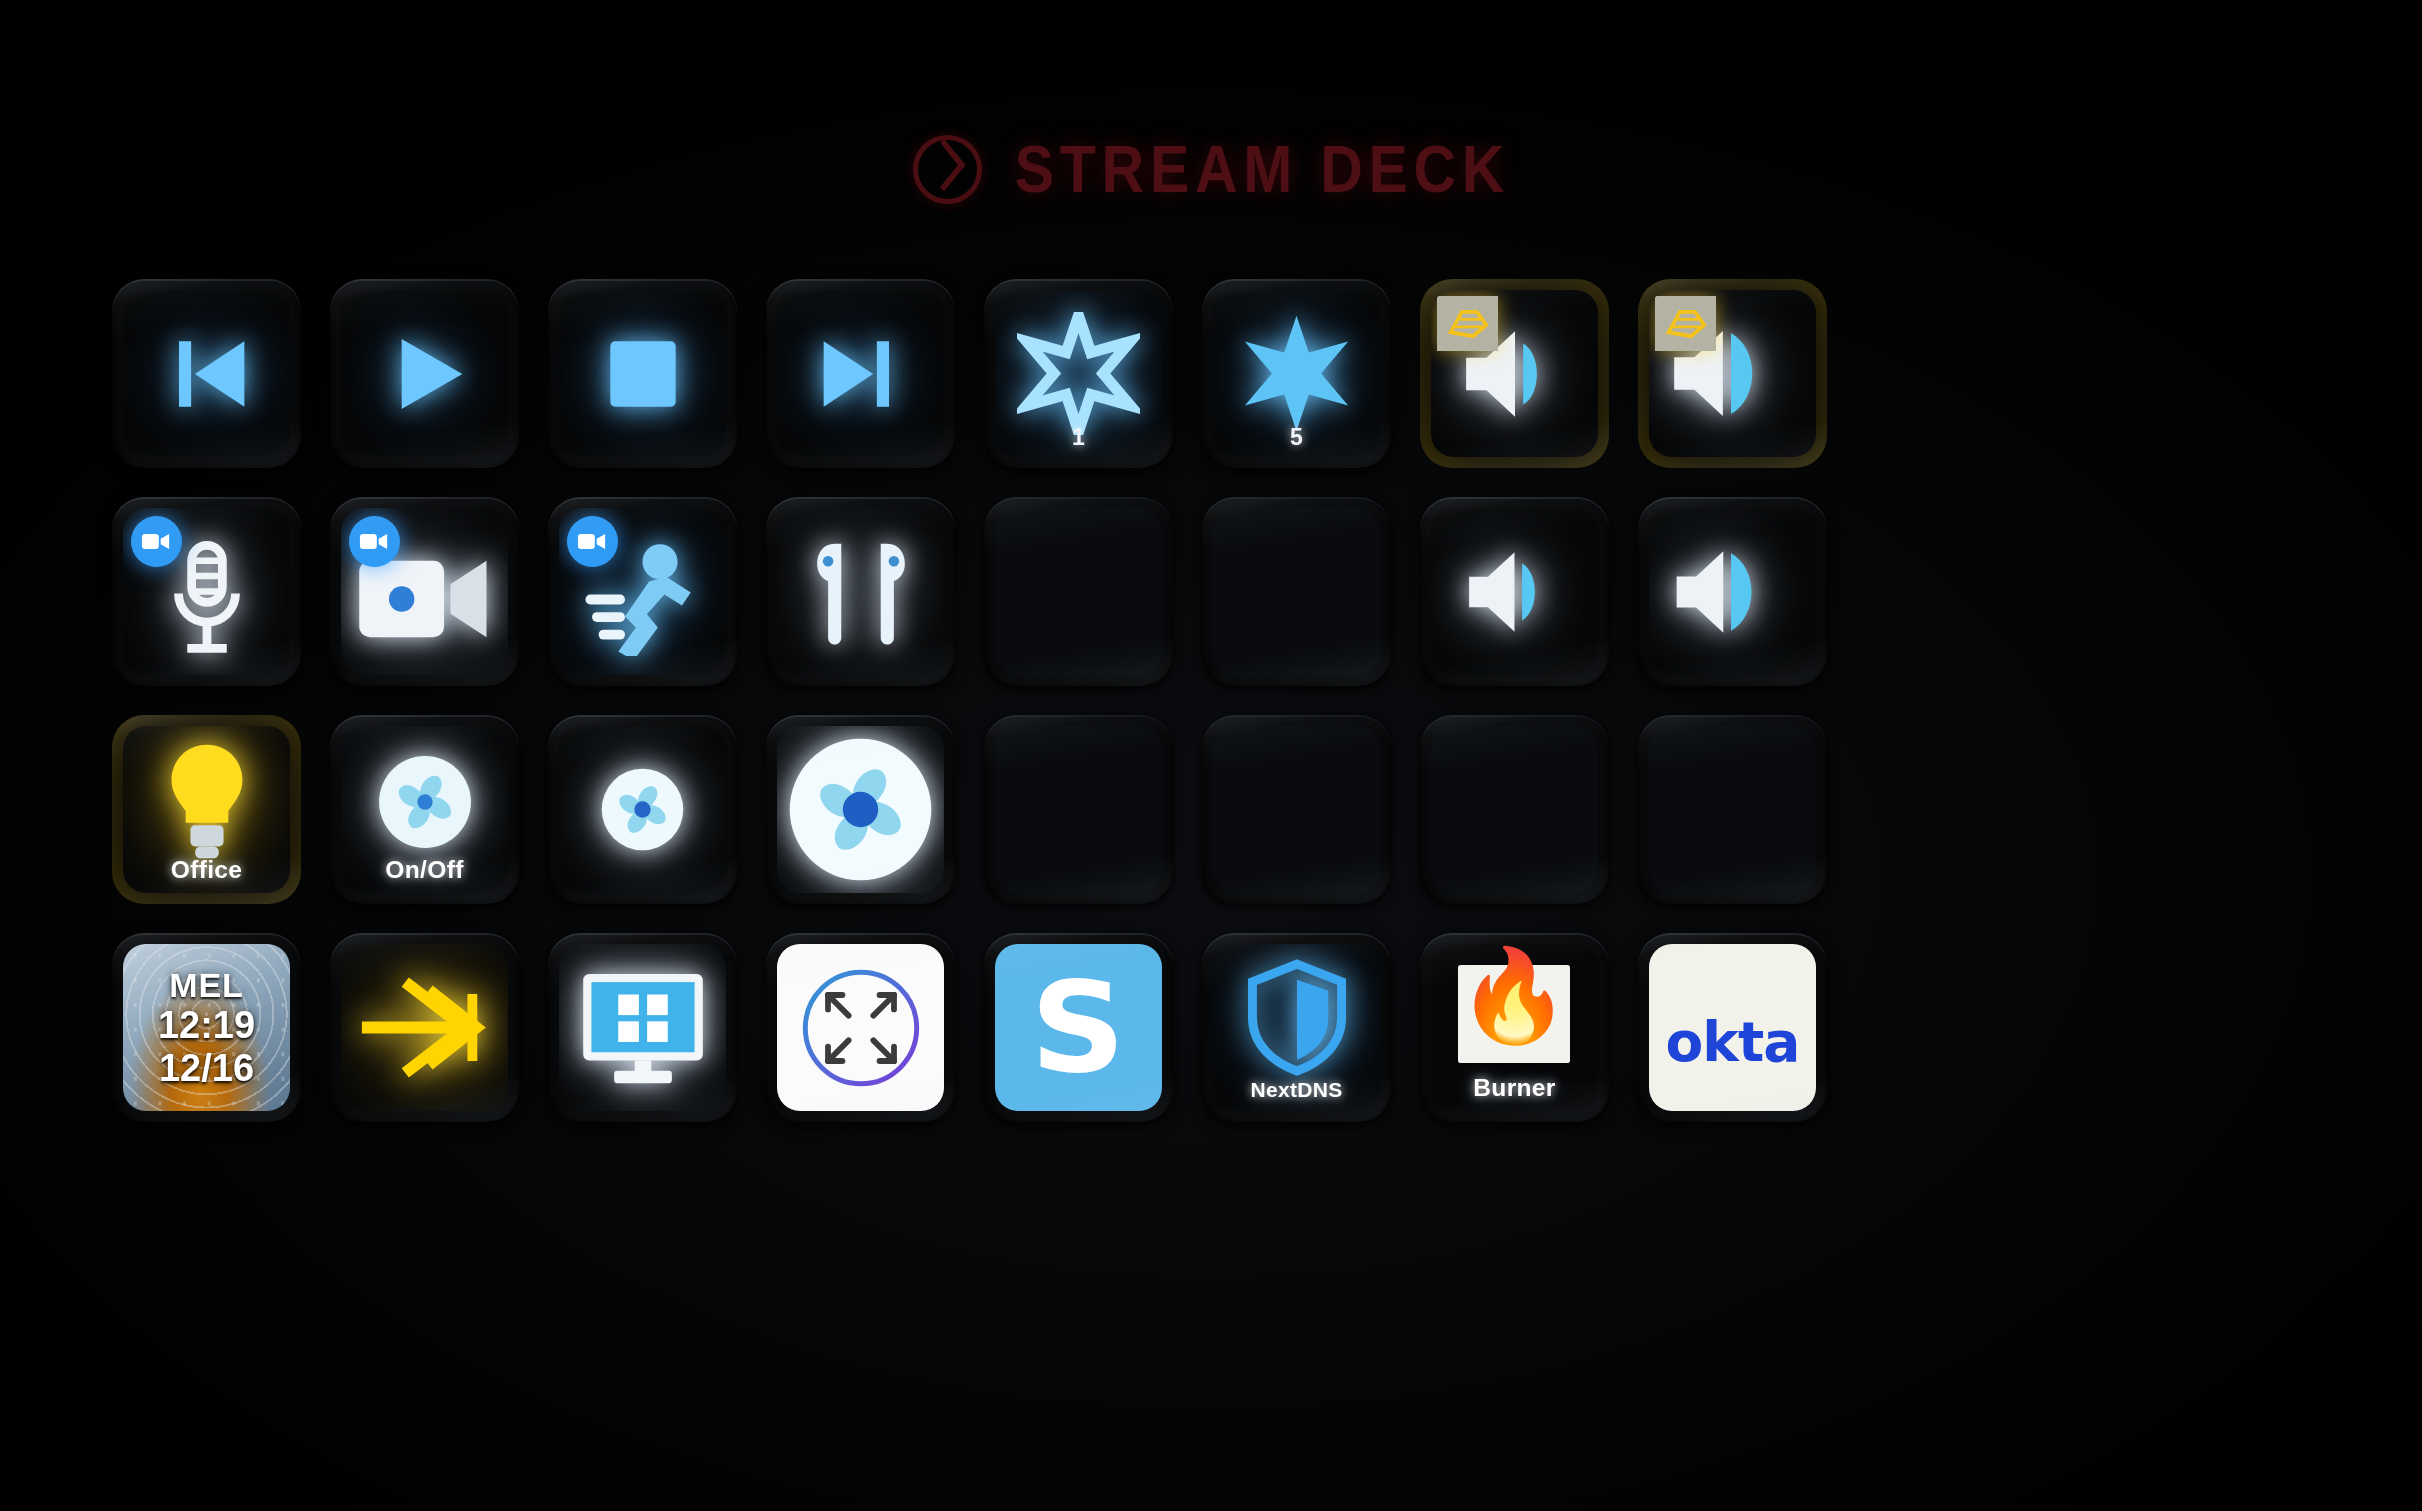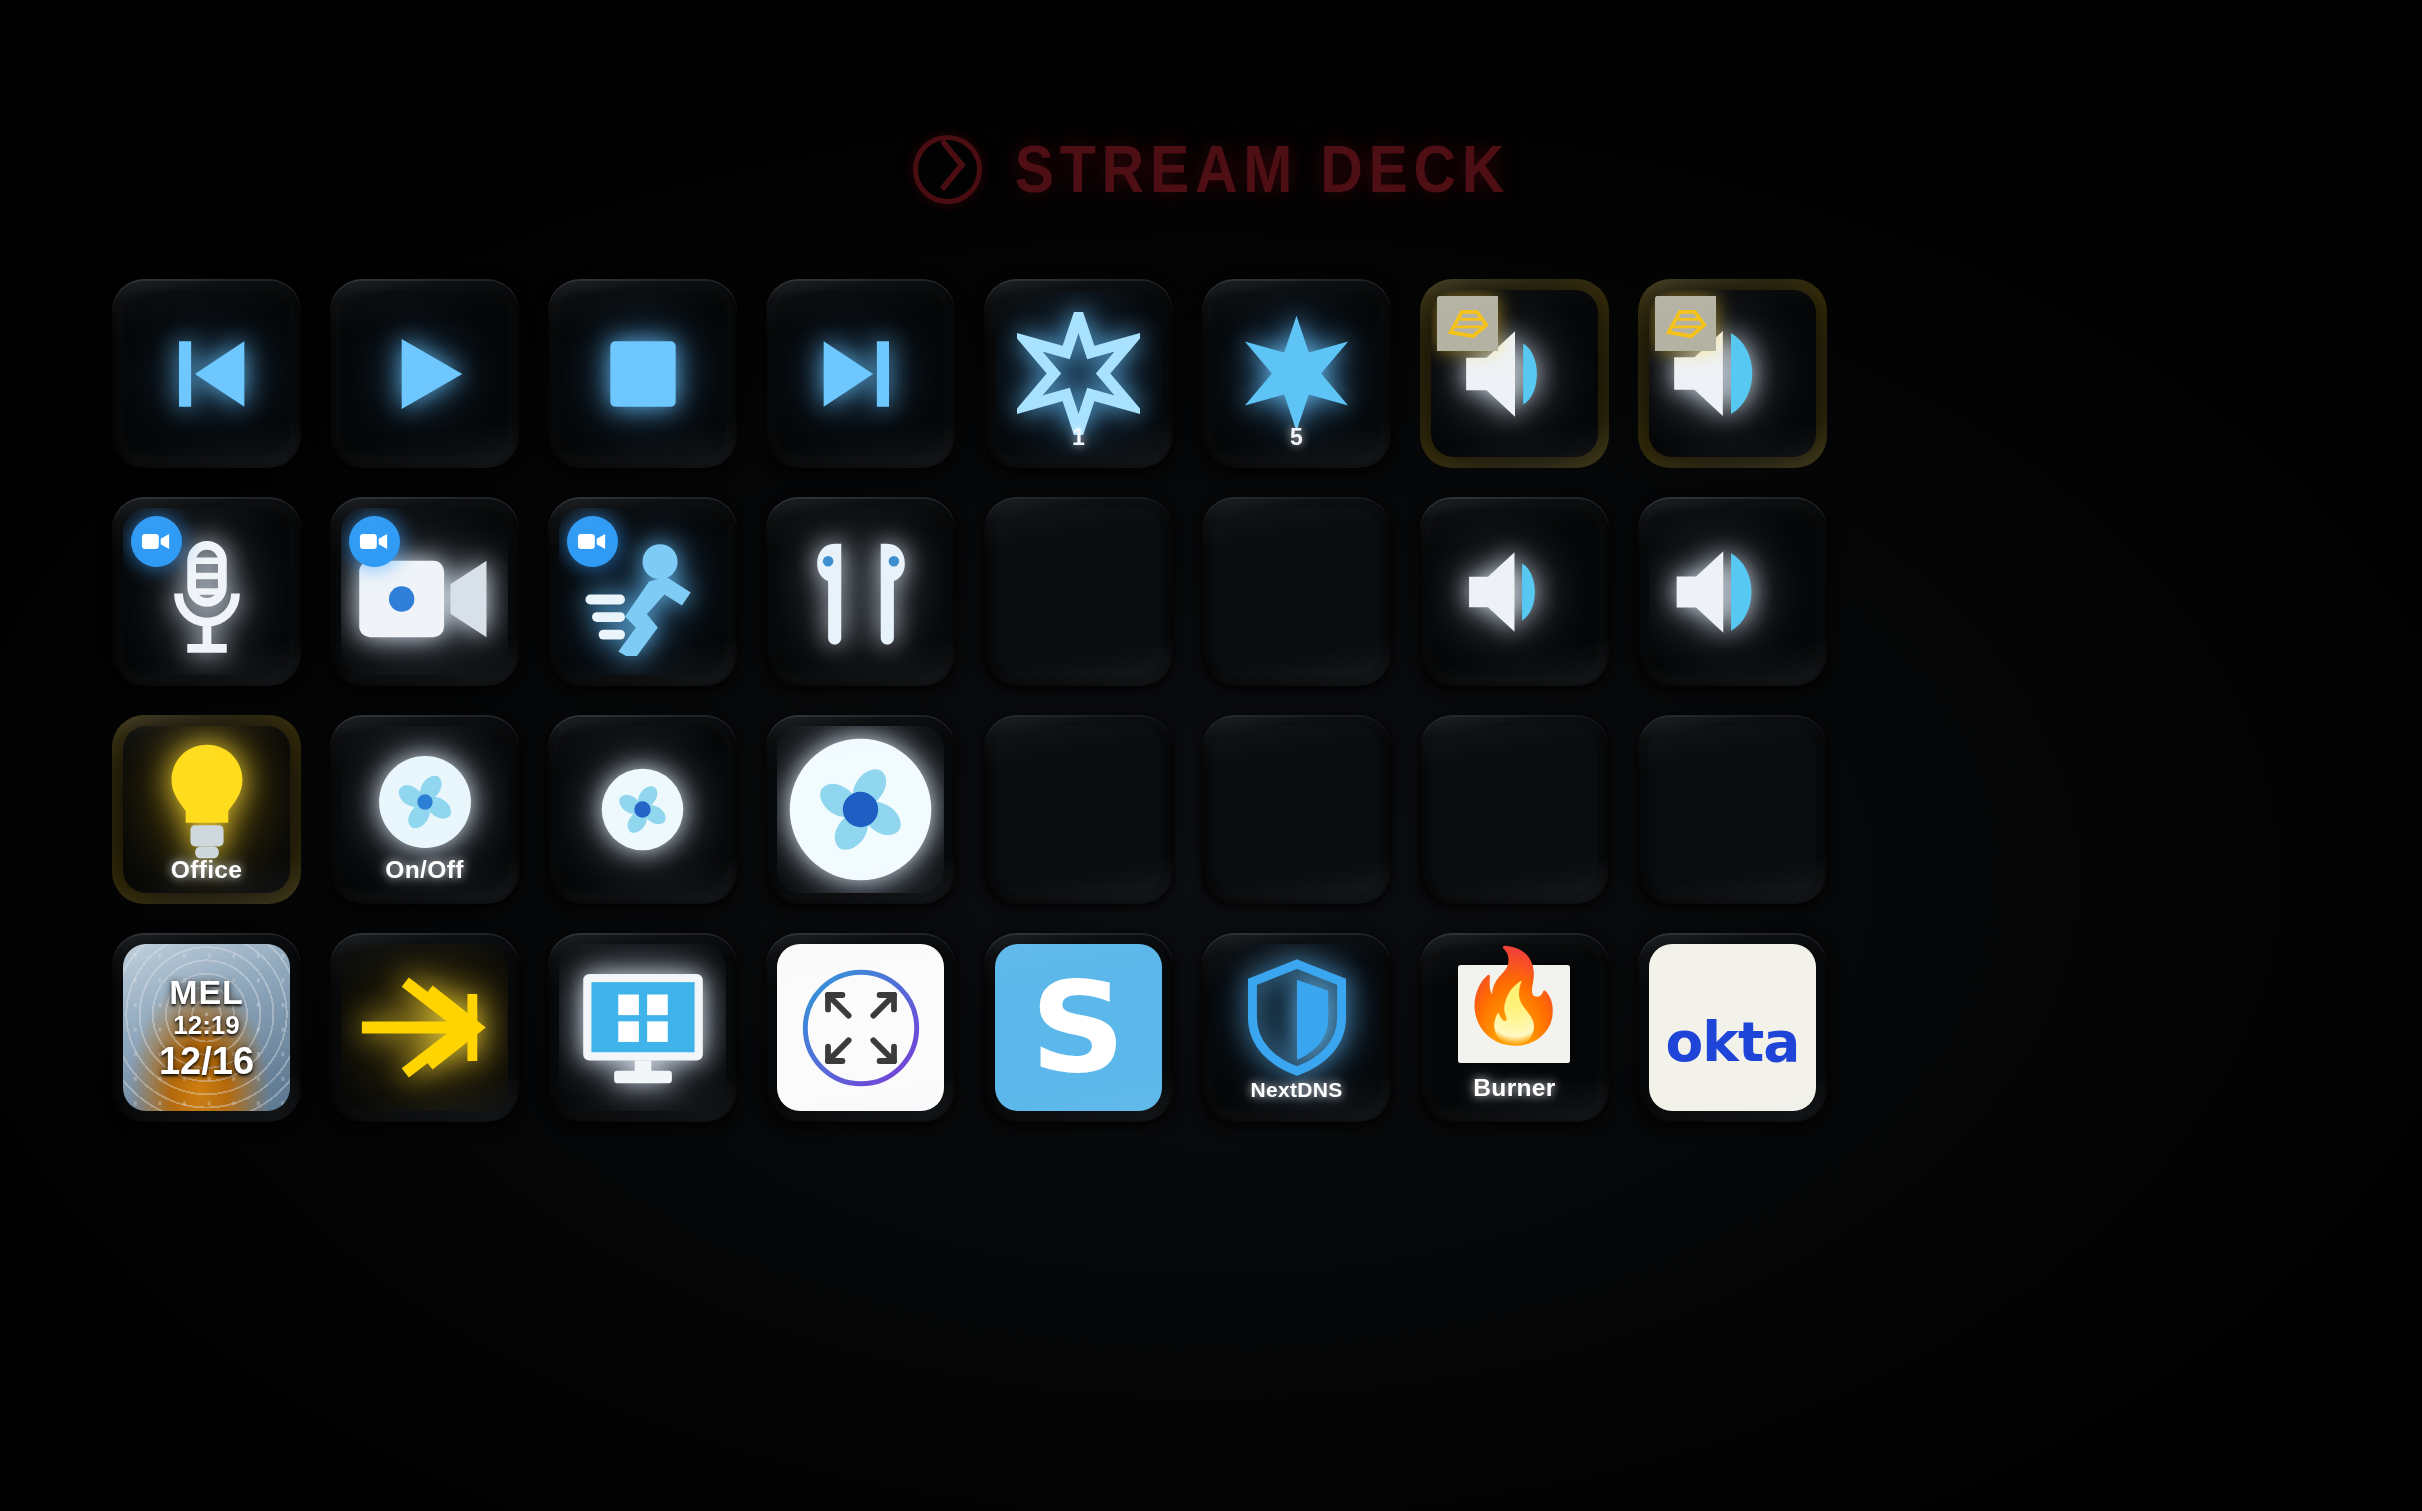--- a/index.html
+++ b/index.html
@@ -115,21 +115,21 @@
     content:"";position:absolute;inset:0;
     background:repeating-radial-gradient(circle at 50% 42%, rgba(255,255,255,.35) 0 1.9px, rgba(255,255,255,0) 1.9px 13.2px);
     mix-blend-mode:screen;
   }
   .meltext{
     position:relative;z-index:2;text-align:center;color:#fff;font-weight:bold;
     text-shadow:0 1.9px 2.8px rgba(0,0,0,.85),0 0 8.5px rgba(0,0,0,.6);
     line-height:1.12;
   }
   .meltext .t1{font-size:34px;letter-spacing:0.9px;}
-  .meltext .t2{font-size:26px;text-align:center;}
+  .meltext .t2{font-size:38px;text-align:center;}
   .meltext .t3{font-size:38px;}
 
   
   .oktabg{position:absolute;inset:0;background:#f3f2ea;}
   .oktatext{
     position:relative;z-index:2;color:#1f45d8;font-size:55px;font-weight:bold;
     letter-spacing:-0.9px;font-family:"DejaVu Sans","Liberation Sans",sans-serif;margin-top:28px;
   }
   
   .snagbg{position:absolute;inset:0;background:#5cb8ea;}

